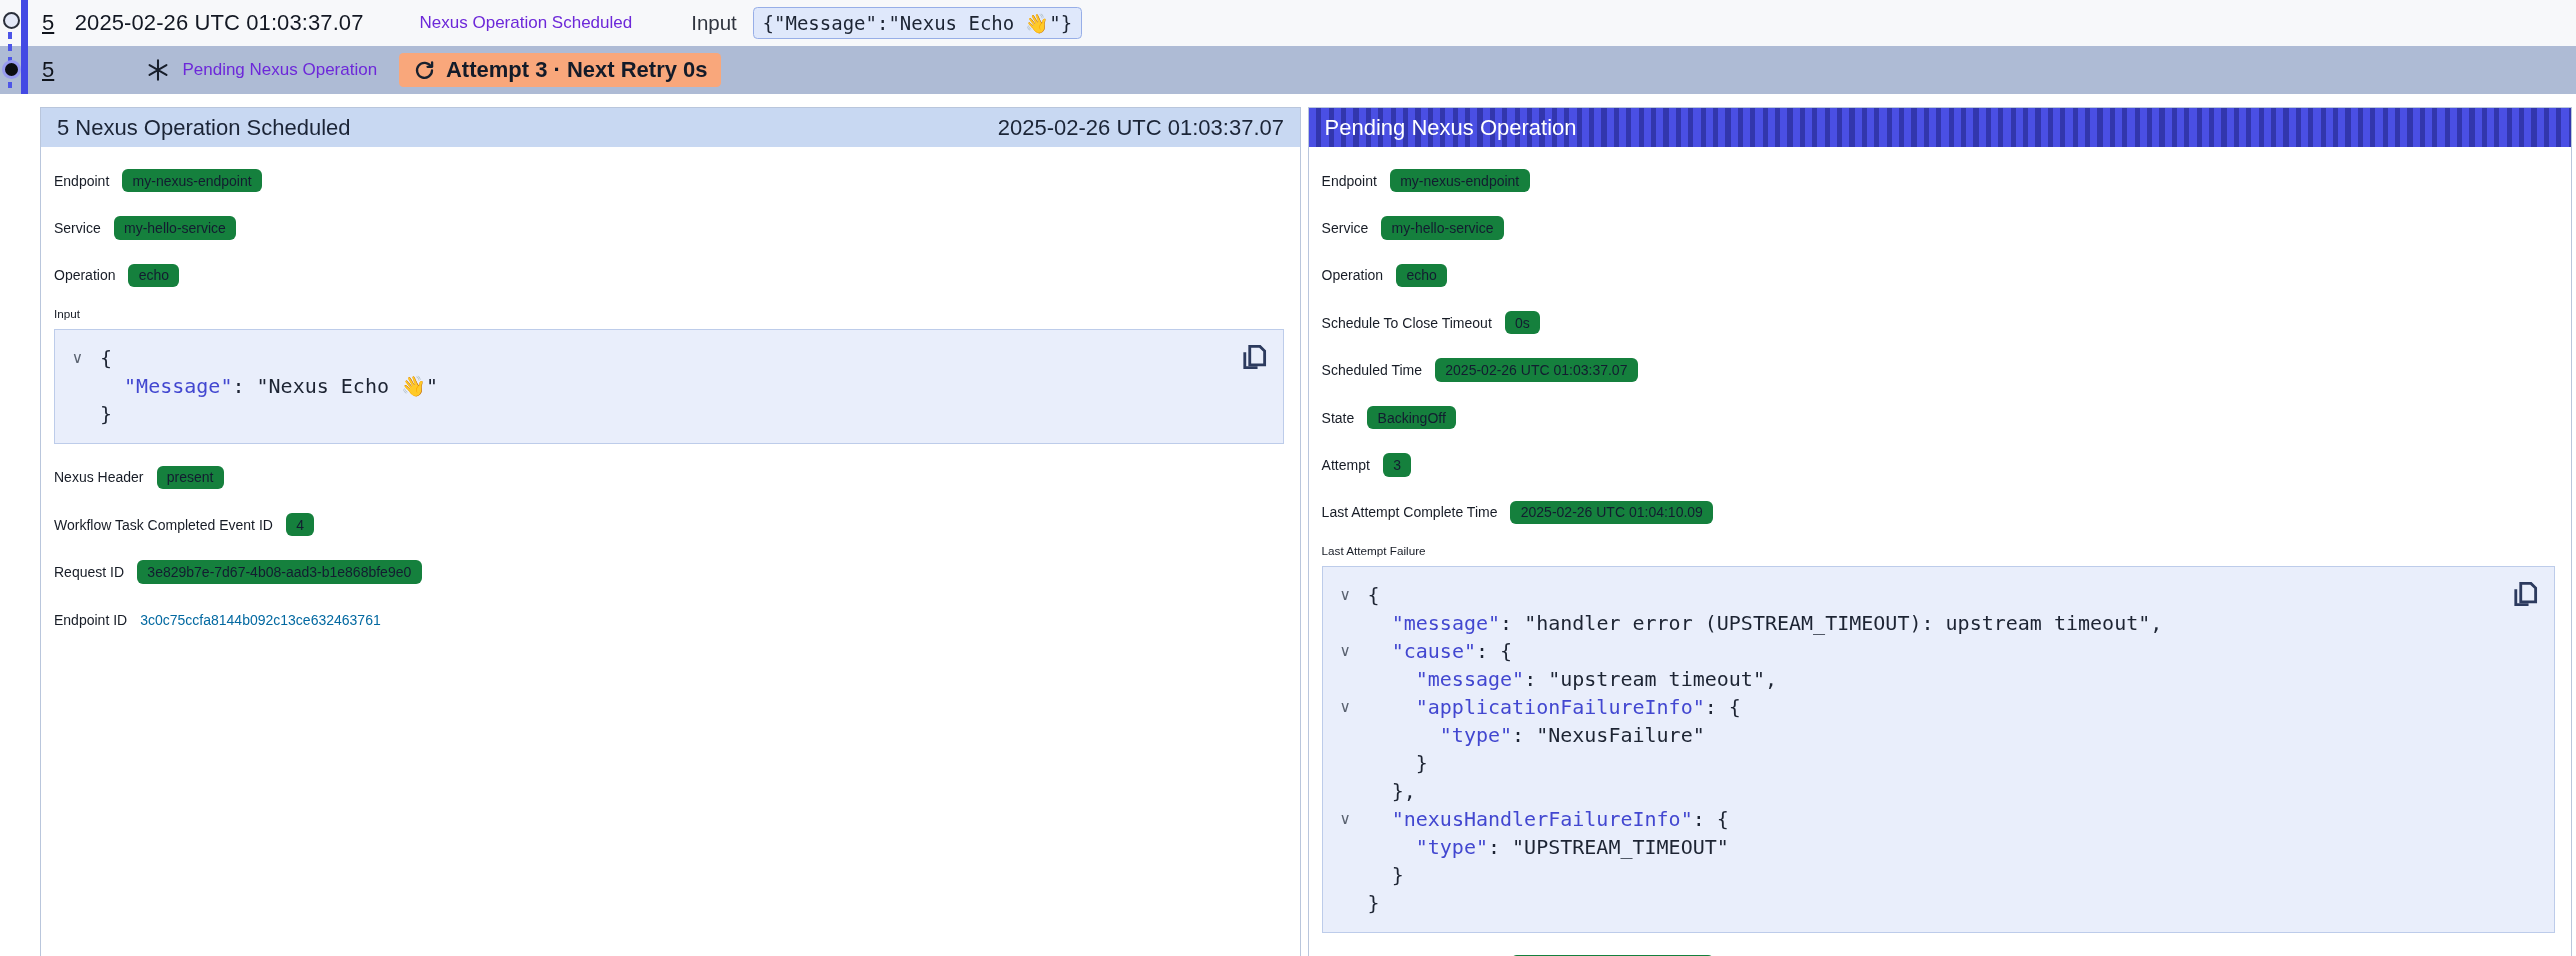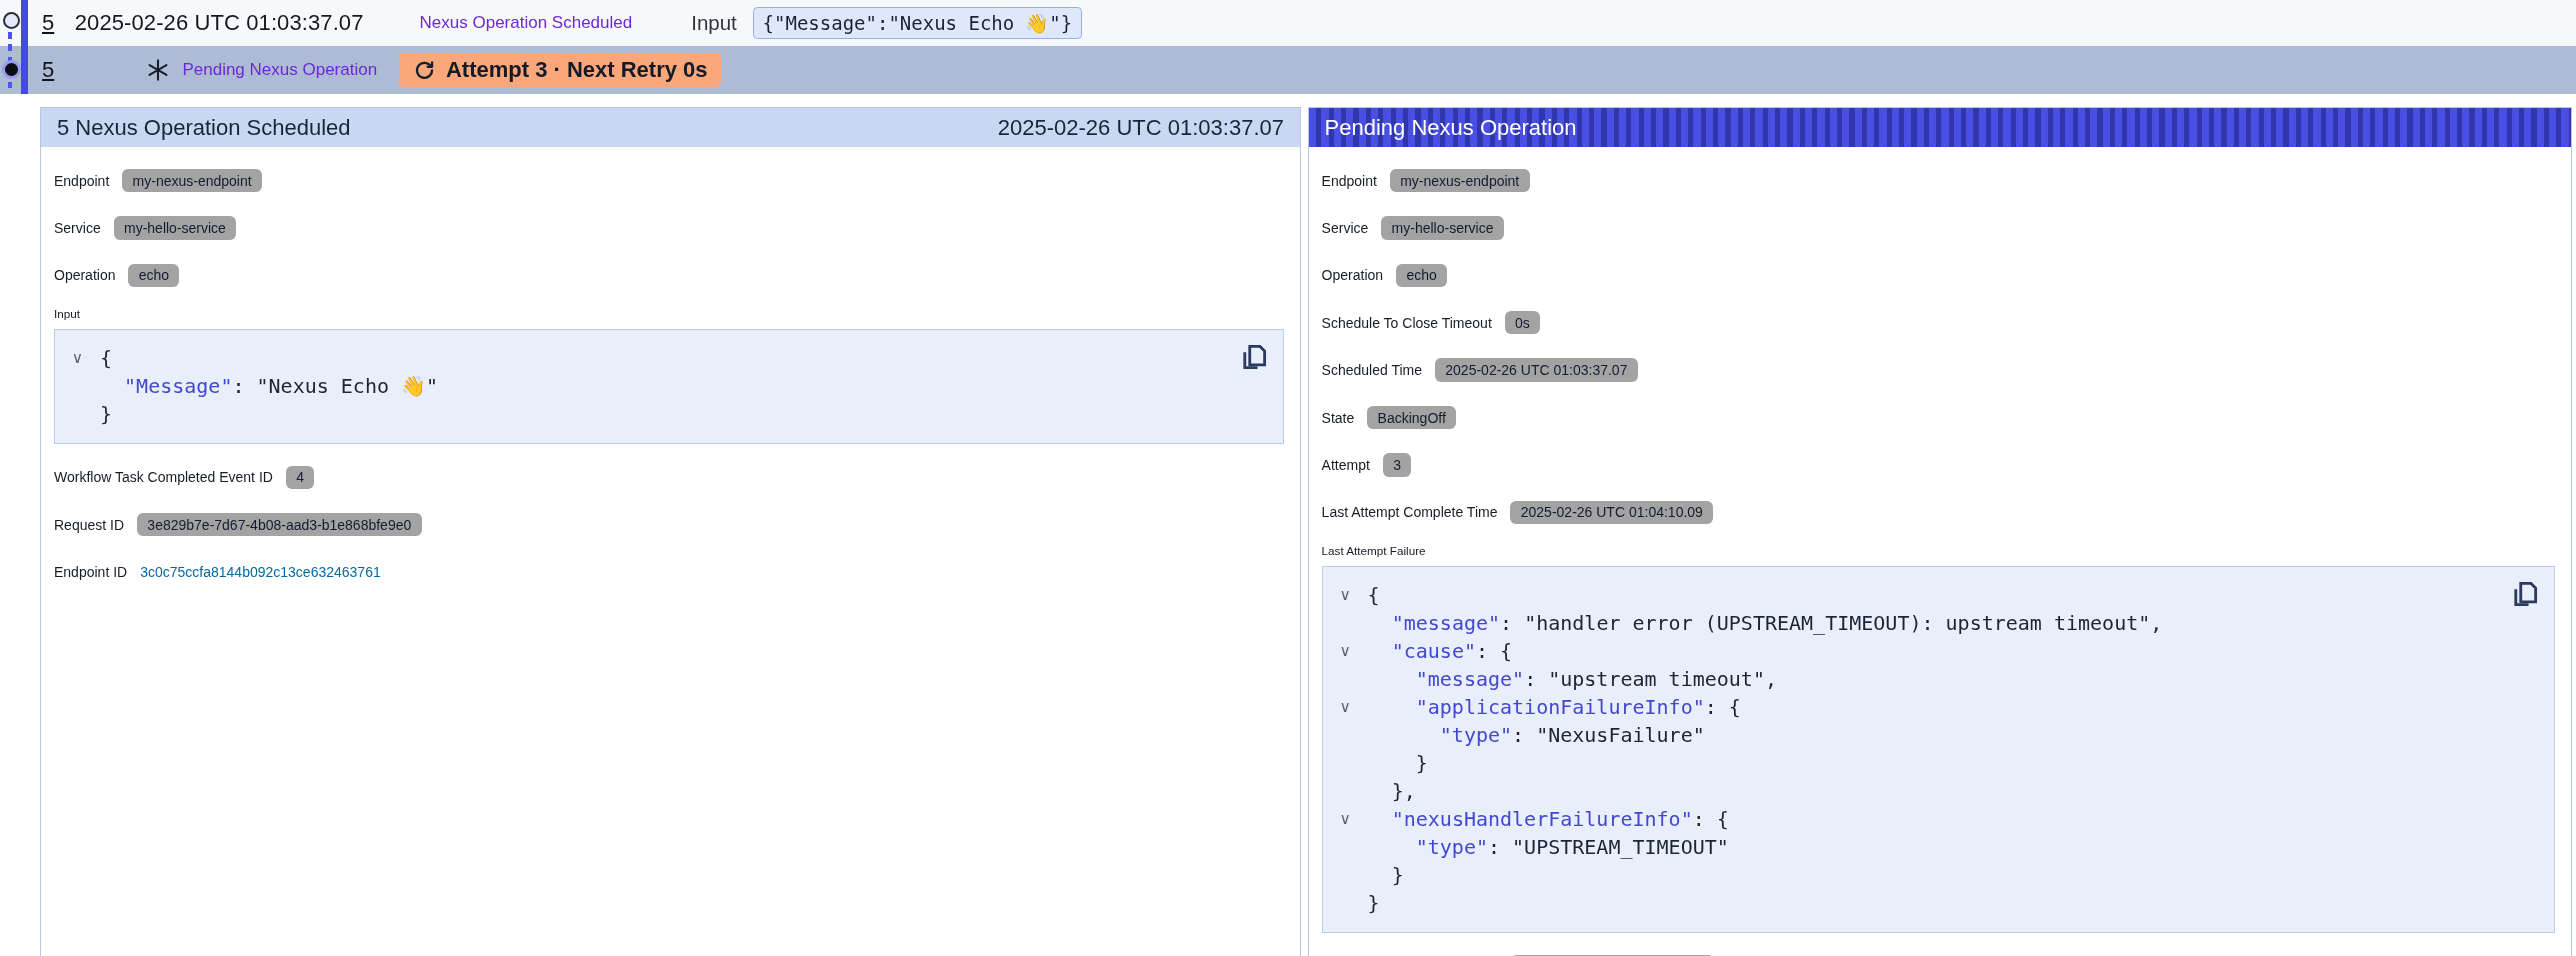--- a/index.html
+++ b/index.html
@@ -39,21 +39,21 @@
   .panel-header { height:39px; display:flex; align-items:center; justify-content:space-between;
     padding:0 16px; font-size:22px; color:#1b2436; background:#c8d8f2; }
   .panel-header.striped {
     background:repeating-linear-gradient(90deg,#4a4fe4 0,#4a4fe4 7.3px,#3236ad 7.3px,#3236ad 12.4px);
     color:#ffffff; justify-content:flex-start; font-weight:500; }
   .panel-body { padding:17.6px 16px 0 13px; }
 
   .field-row { display:flex; align-items:center; gap:13px; min-height:32px; margin-bottom:15.4px;
     font-size:14px; }
   .field-label { color:#171c26; }
-  .badge { background:#a3a3a3; border-radius:5.9px; padding:3.7px 10.3px; color:#131c30; }
+  .badge { background:#15803d; border-radius:5.9px; padding:3.7px 10.3px; color:#131c30; }
   .link-value { color:#0369a1; }
   .field-block { margin-bottom:17.6px; }
   .field-block .field-label { display:block; margin-bottom:8.8px; }
 
   
   .code-block { position:relative; background:#e9eefb; border:1.5px solid #bdccea;
     padding:14.6px 51px 14.6px 0; font-family:"DejaVu Sans Mono", monospace; font-size:20px; color:#1d2433; }
   .code-line { display:flex; line-height:28px; white-space:pre; }
   .code-gutter { width:45px; flex:0 0 45px; text-align:center; color:#5a6270; font-size:15.4px;
     font-family:"Liberation Sans", sans-serif; }
@@ -120,20 +120,24 @@
           <span class="field-label">Input</span>
           <div class="code-block">
             <button class="copy-btn"><svg viewBox="0 0 24 24" width="34" height="34">
                 <path d="M9 4.5h7.2l3.3 3.3v9.7H9z" fill="none" stroke="#2c3a5e" stroke-width="2"></path>
                 <path d="M5.5 8.6v10.9h9" fill="none" stroke="#2c3a5e" stroke-width="2"></path>
               </svg></button>
             <div class="code-line"><span class="code-gutter">∨</span><span style="padding-left: 0ch;"><span>{</span></span></div>
             <div class="code-line"><span class="code-gutter"></span><span style="padding-left: 2ch;"><span class="json-key">"Message"</span><span>: "Nexus Echo 👋"</span></span></div>
             <div class="code-line"><span class="code-gutter"></span><span style="padding-left: 0ch;"><span>}</span></span></div>
           </div>
+        </div>
+        <div class="field-row">
+          <span class="field-label">Nexus Header</span>
+          <span class="badge">present</span>
         </div>
         <div class="field-row">
           <span class="field-label">Workflow Task Completed Event ID</span>
           <span class="badge">4</span>
         </div>
         <div class="field-row">
           <span class="field-label">Request ID</span>
           <span class="badge">3e829b7e-7d67-4b08-aad3-b1e868bfe9e0</span>
         </div>
         <div class="field-row">

